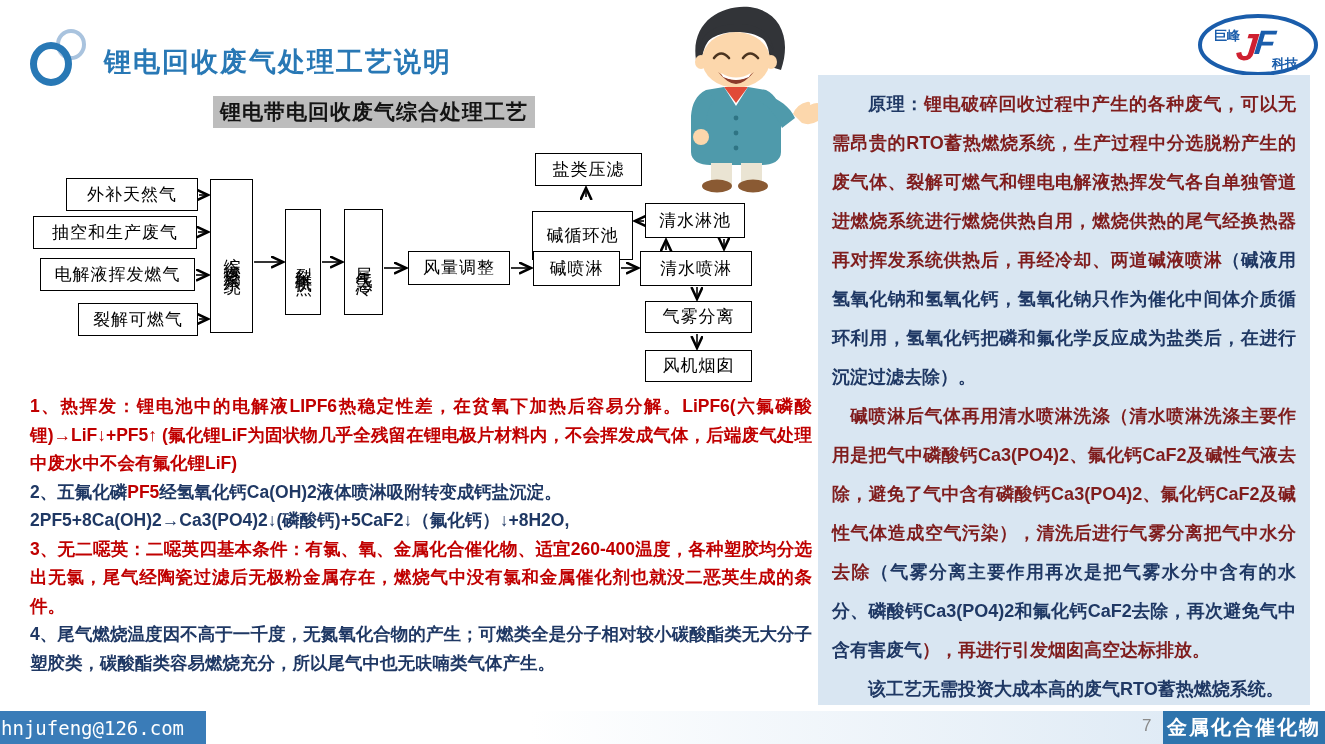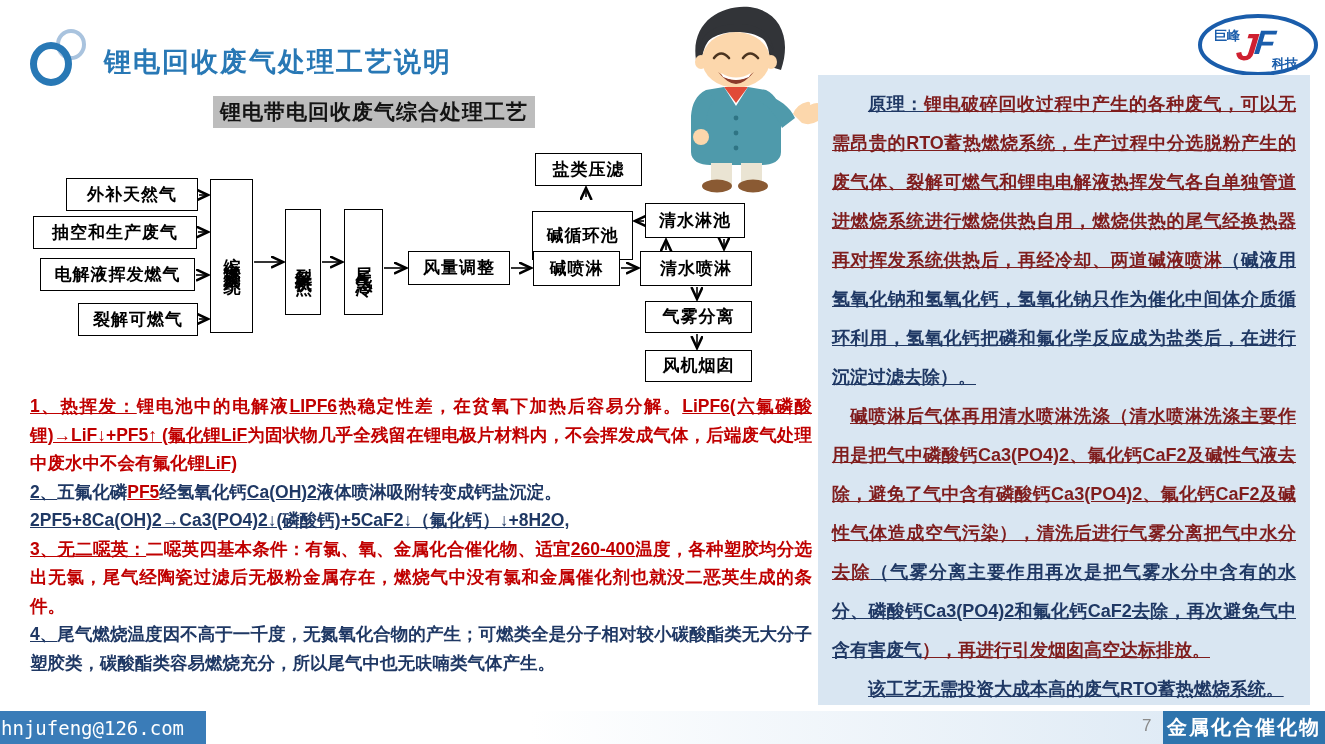--- a/index.html
+++ b/index.html
@@ -15,37 +15,37 @@
     border:7px solid #2878b5;border-radius:50%;}
   .page-title{position:absolute;left:104px;top:44px;font-size:27px;font-weight:700;
     color:#2878b5;letter-spacing:2px;}
   .subtitle{position:absolute;left:213px;top:96px;background:#bdbdbd;color:#141414;
     font-size:21px;font-weight:600;padding:2px 7px;letter-spacing:1px;
     font-family:"Liberation Serif","DejaVu Serif",serif;}
   .logo{position:absolute;left:1196px;top:12px;width:124px;height:66px;}
   
   .fnode{position:absolute;background:#fff;border:1.6px solid #000;box-sizing:border-box;
     display:flex;align-items:center;justify-content:center;text-align:center;
-    font-family:"Liberation Serif","DejaVu Serif",serif;font-weight:700;color:#000;
+    font-family:"Liberation Serif","DejaVu Serif",serif;font-weight:400;color:#000;
     font-size:17px;line-height:1.05;letter-spacing:1px;}
   .fnode.v{writing-mode:vertical-rl;letter-spacing:4px;}
   .flow-arrows{position:absolute;left:0;top:0;width:1325px;height:744px;pointer-events:none;}
   
   .notes{position:absolute;left:30px;top:392px;width:782px;
     font-size:17.5px;line-height:28.5px;font-weight:600;}
   .notes p{margin:0;text-align:justify;}
   
   .panel{position:absolute;left:818px;top:75px;width:492px;height:630px;
     background:#d9e6f2;box-sizing:border-box;padding:10px 14px;
     font-size:18px;line-height:39px;font-weight:700;overflow:hidden;}
   .panel p{margin:0;text-align:justify;}
   .ind2{text-indent:2em;} .ind1{text-indent:1em;}
   
   .t-red{color:#c00000;} .t-red2{color:#7f1d1d;} .t-navy{color:#1f3864;}
-  .t-b{font-weight:700;text-decoration:underline;}
+  .t-b{font-weight:700;}
   
   .footer-band{position:absolute;left:0;top:711px;width:1325px;height:33px;
     background:linear-gradient(to right,#ffffff 40%,#d8e6f3);}
   .email-box{position:absolute;left:0;top:711px;width:206px;height:33px;background:#3a7cb8;
     color:#fff;font-family:"DejaVu Sans Mono","Liberation Mono",monospace;font-size:19px;
     display:flex;align-items:center;padding-left:1px;box-sizing:border-box;}
   .page-num{position:absolute;left:1142px;top:716px;color:#8a8a8a;font-size:17px;}
   .company-box{position:absolute;left:1163px;top:711px;width:162px;height:33px;background:#2e74ad;
     color:#fff;font-size:20px;font-weight:700;letter-spacing:2px;
     display:flex;align-items:center;justify-content:center;}

